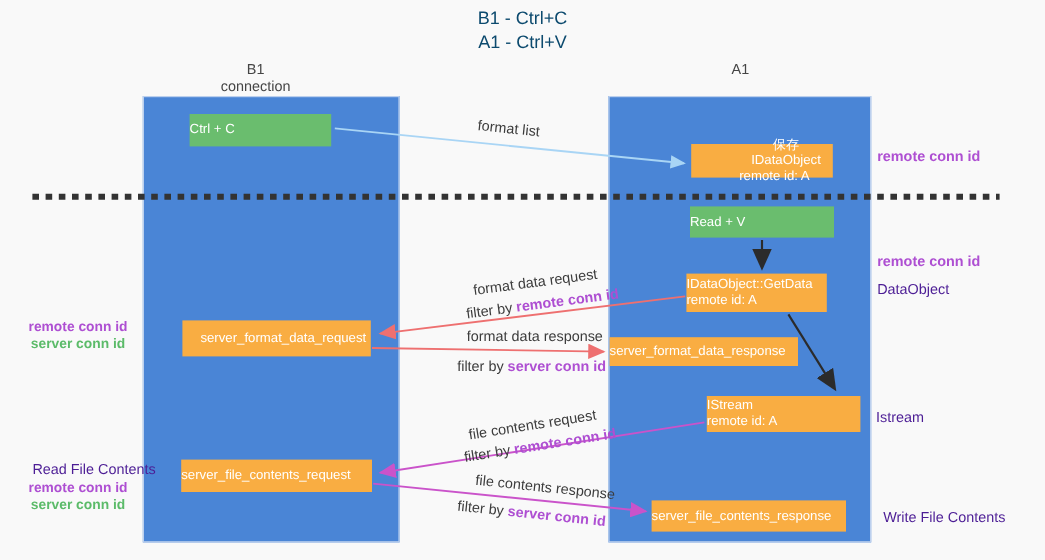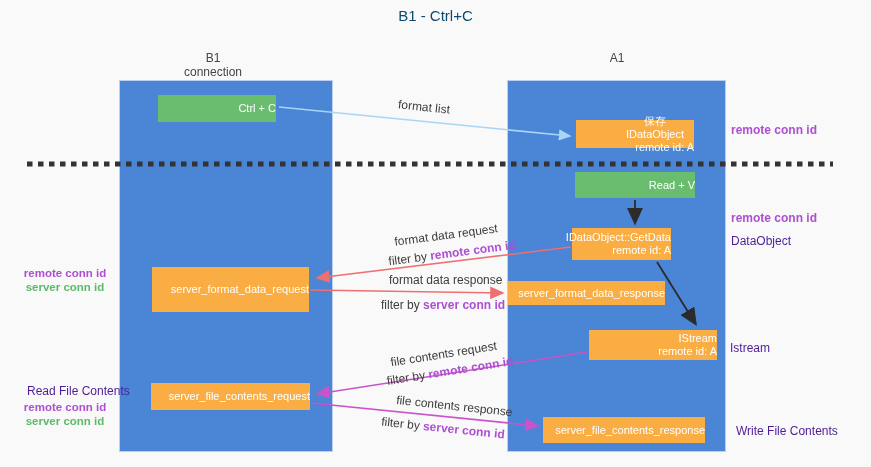--- a/index.html
+++ b/index.html
@@ -36,21 +36,21 @@
     height: 372px;
     background: #4a85d6;
     border: 1px solid #bcd0ee;
   }
   #col-left  { left: 119px; width: 214px; }
   #col-right { left: 507px; width: 219px; }
   .node {
     position: absolute;
     display: flex;
     flex-direction: column;
-    align-items: flex-end;
+    align-items: flex-start;
     justify-content: center;
     color: #ffffff;
     font-size: 11px;
     line-height: 13px;
     text-align: center;
   }
   .node.green  { background: #6abd6e; }
   .node.orange { background: #f9ad42; }
   .edge-label {
     position: absolute;
@@ -86,20 +86,21 @@
     pointer-events: none;
   }
 </style>
 </head>
 <body>
 
 <div id="stage">
 
   <div class="title">
     <div>B1 - Ctrl+C</div>
+    <div>A1 - Ctrl+V</div>
   </div>
 
   <div class="col-header" style="left:133px;">
     <div>B1</div>
     <div>connection</div>
   </div>
   <div class="col-header" style="left:537px;">
     <div>A1</div>
   </div>
 
@@ -112,26 +113,26 @@
 
   <div class="node orange" style="left:576px; top:120px; width:118px; height:28px;padding-left:40px;">
     <div>保存IDataObject</div>
     <div>remote id: A</div>
   </div>
 
   <div class="node green" style="left:575px; top:172px; width:120px; height:26px;">
     <div>Read + V</div>
   </div>
 
-  <div class="node orange" style="left:572px; top:228px; width:99px; height:32px;">
+  <div class="node orange" style="left:572px; top:228px; width:117px; height:32px;">
     <div>IDataObject::GetData</div>
     <div>remote id: A</div>
   </div>
 
-  <div class="node orange" style="left:152px; top:267px; width:157px; height:45px;">
+  <div class="node orange" style="left:152px; top:267px; width:157px; height:30px;padding-left:15px;">
     <div>server_format_data_request</div>
   </div>
 
   <div class="node orange" style="left:508px; top:281px; width:157px; height:24px;">
     <div>server_format_data_response</div>
   </div>
 
   <div class="node orange" style="left:589px; top:330px; width:128px; height:30px;">
     <div>IStream</div>
     <div>remote id: A</div>

